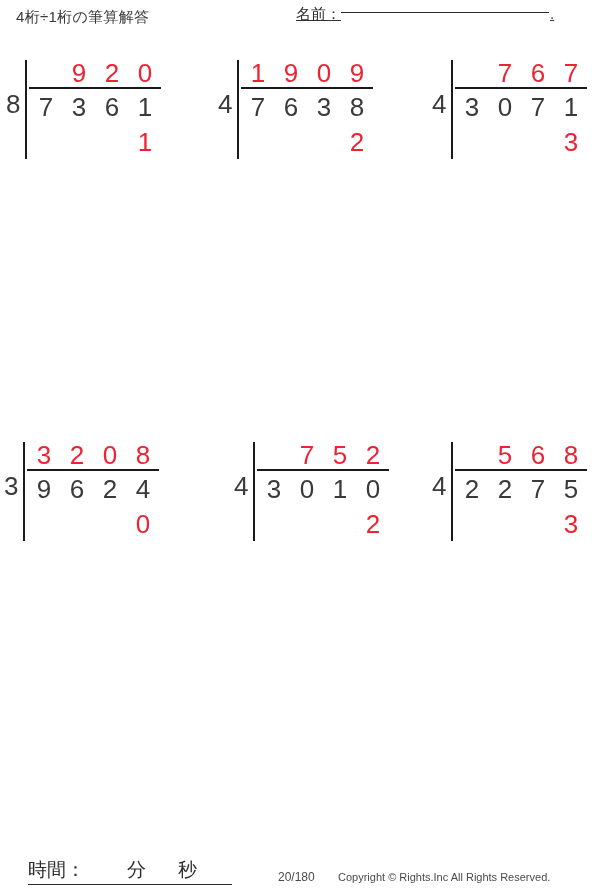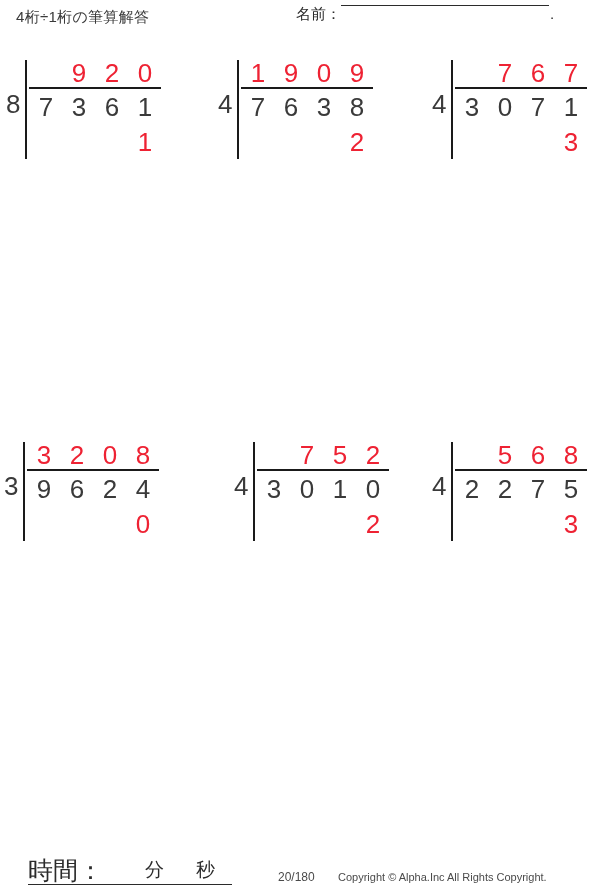--- a/index.html
+++ b/index.html
@@ -24,22 +24,23 @@
     font-size: 15px;
     color: #3a3a3a;
     letter-spacing: 0.3px;
     white-space: nowrap;
   }
   #name-field {
     position: absolute;
     left: 296px;
     top: 5px;
     display: flex;
-    align-items: flex-start;
+    align-items: center;
     white-space: nowrap;
+    text-decoration: underline;
   }
   #name-label {
     font-size: 15px;
     color: #2b2b2b;
     line-height: 18px;
   }
   #name-line {
     width: 208px;
     height: 0;
     border-bottom: 1.6px solid #2b2b2b;
@@ -120,21 +121,21 @@
     position: absolute;
     left: 28px;
     top: 858px;
     display: flex;
     align-items: flex-end;
     border-bottom: 1.6px solid #2b2b2b;
     padding-bottom: 2px;
     width: 204px;
   }
   #time-label {
-    font-size: 25px;
+    font-size: 19px;
     color: #2b2b2b;
     line-height: 24px;
   }
   #time-minutes {
     font-size: 19px;
     color: #2b2b2b;
     line-height: 24px;
     margin-left: 42px;
   }
   #time-seconds {
@@ -327,13 +328,13 @@
 </div>
 
 <div id="time-field">
   <span id="time-label">時間：</span>
   <span id="time-minutes">分</span>
   <span id="time-seconds">秒</span>
 </div>
 
 <div id="page-number">20/180</div>
 
-<div id="copyright">Copyright © Alpha.Inc All Rights Copyright.</div>
+<div id="copyright">Copyright © Rights.Inc All Rights Reserved.</div>
 
 </body></html>

